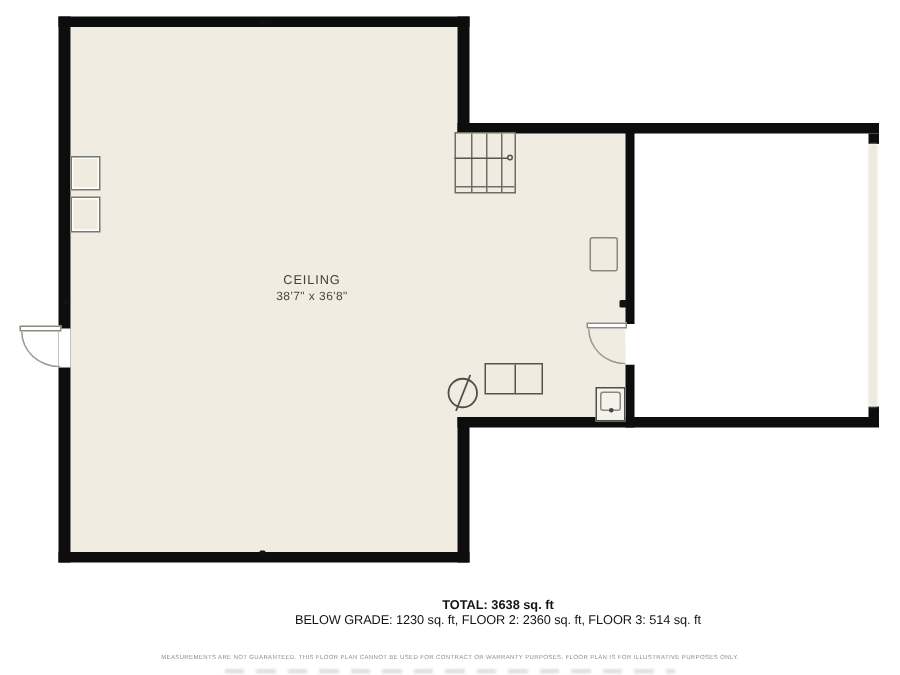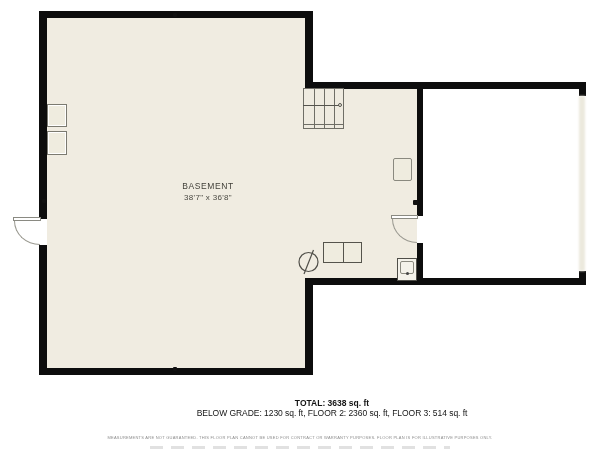--- a/index.html
+++ b/index.html
@@ -128,21 +128,21 @@
   <svg class="pump-svg" width="24" height="28" viewBox="0 0 24 28">
     <circle cx="11.5" cy="14" r="9.5" fill="none" stroke="#4f4e48" stroke-width="1.2"></circle>
     <line x1="16.5" y1="2" x2="7" y2="26" stroke="#4f4e48" stroke-width="1.2"></line>
   </svg>
 
   <div class="mark mk-a"></div>
   <div class="mark mk-b"></div>
   <div class="mark mk-c"></div>
   <div class="mark mk-d"></div>
 
-  <div class="room-label">BASEMENT</div>
+  <div class="room-label">CEILING</div>
   <div class="room-dims">38'7" x 36'8"</div>
 
   <div class="summary">
     <div class="sum-total">TOTAL: 3638 sq. ft</div>
     <div class="sum-line">BELOW GRADE: 1230 sq. ft, FLOOR 2: 2360 sq. ft, FLOOR 3: 514 sq. ft</div>
   </div>
   <div class="disclaimer">MEASUREMENTS ARE NOT GUARANTEED. THIS FLOOR PLAN CANNOT BE USED FOR CONTRACT OR WARRANTY PURPOSES. FLOOR PLAN IS FOR ILLUSTRATIVE PURPOSES ONLY.</div>
   <div class="clipped-strip"></div>
 
 </div>

